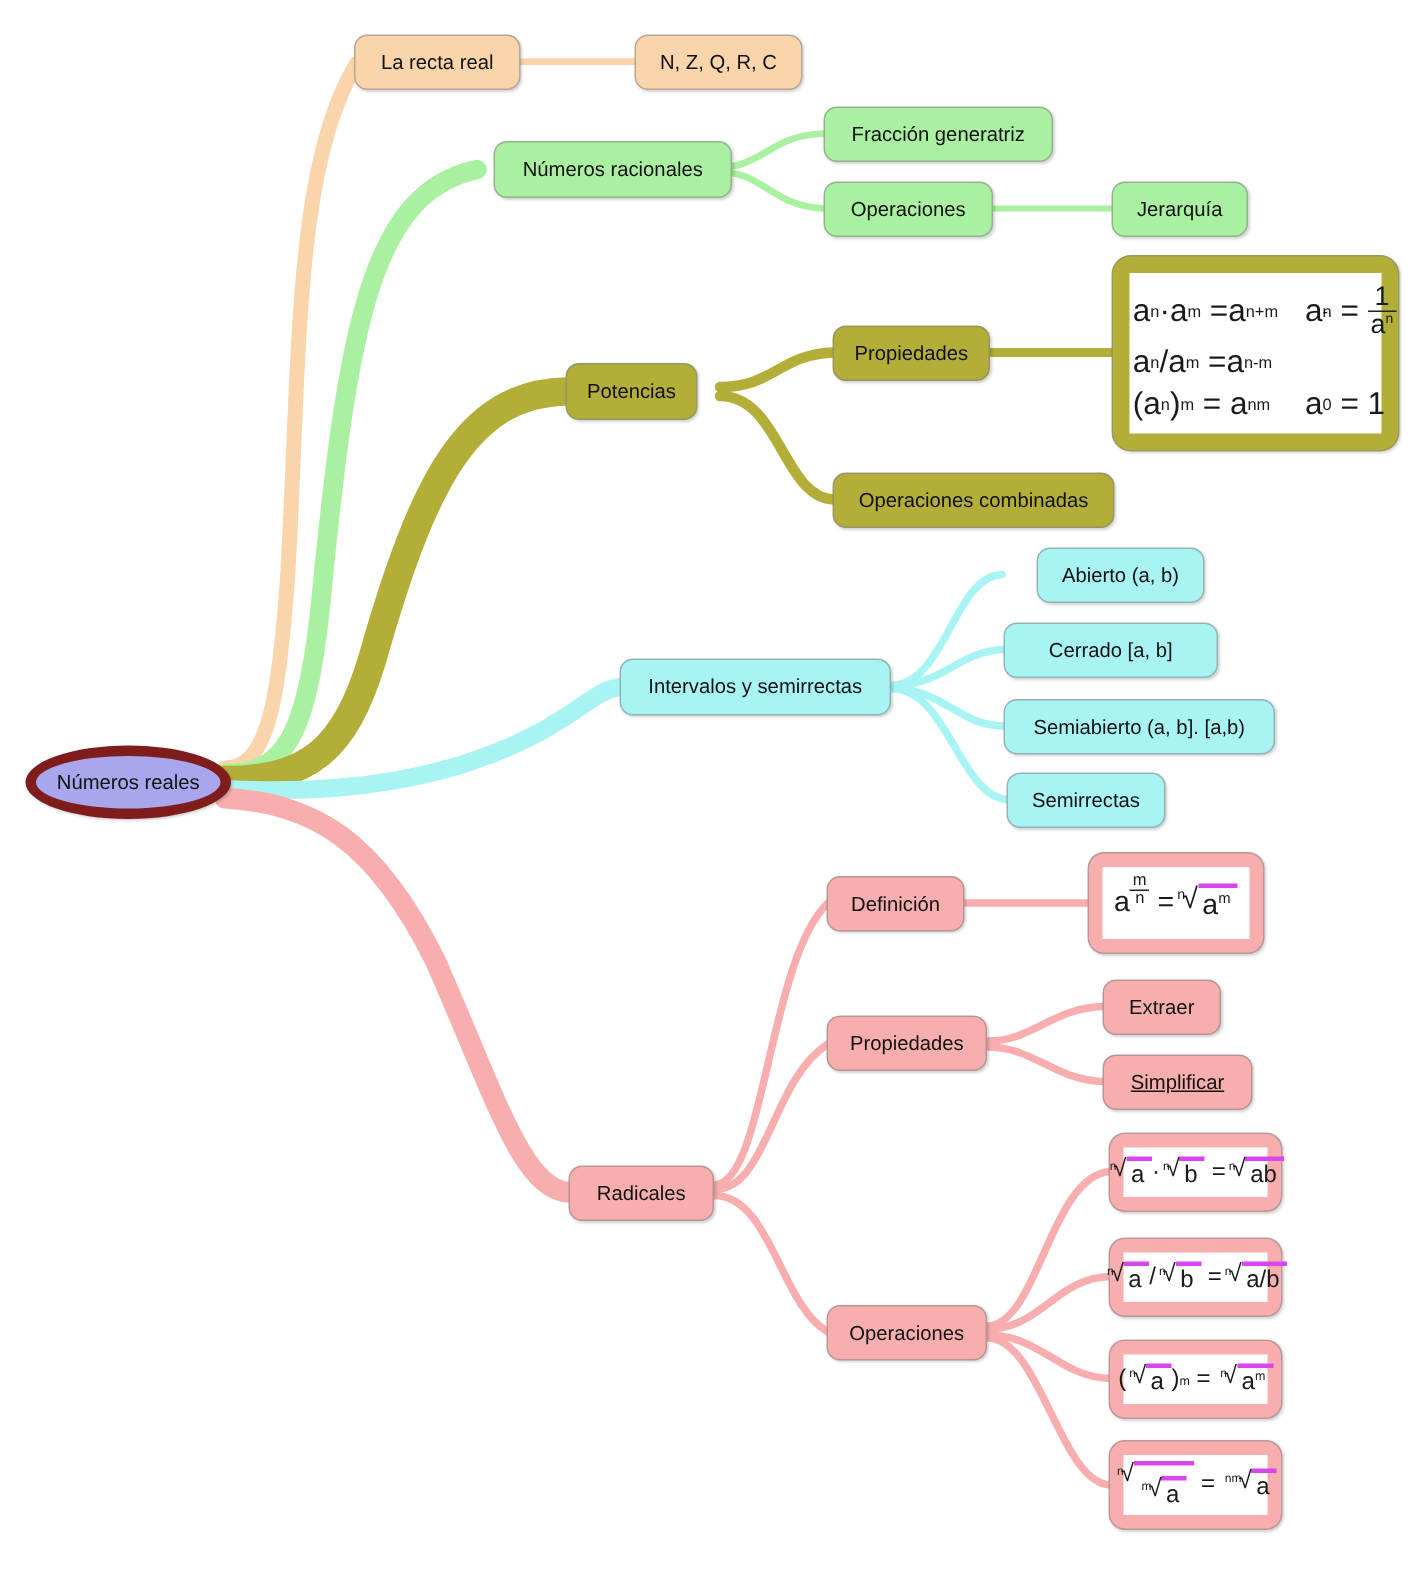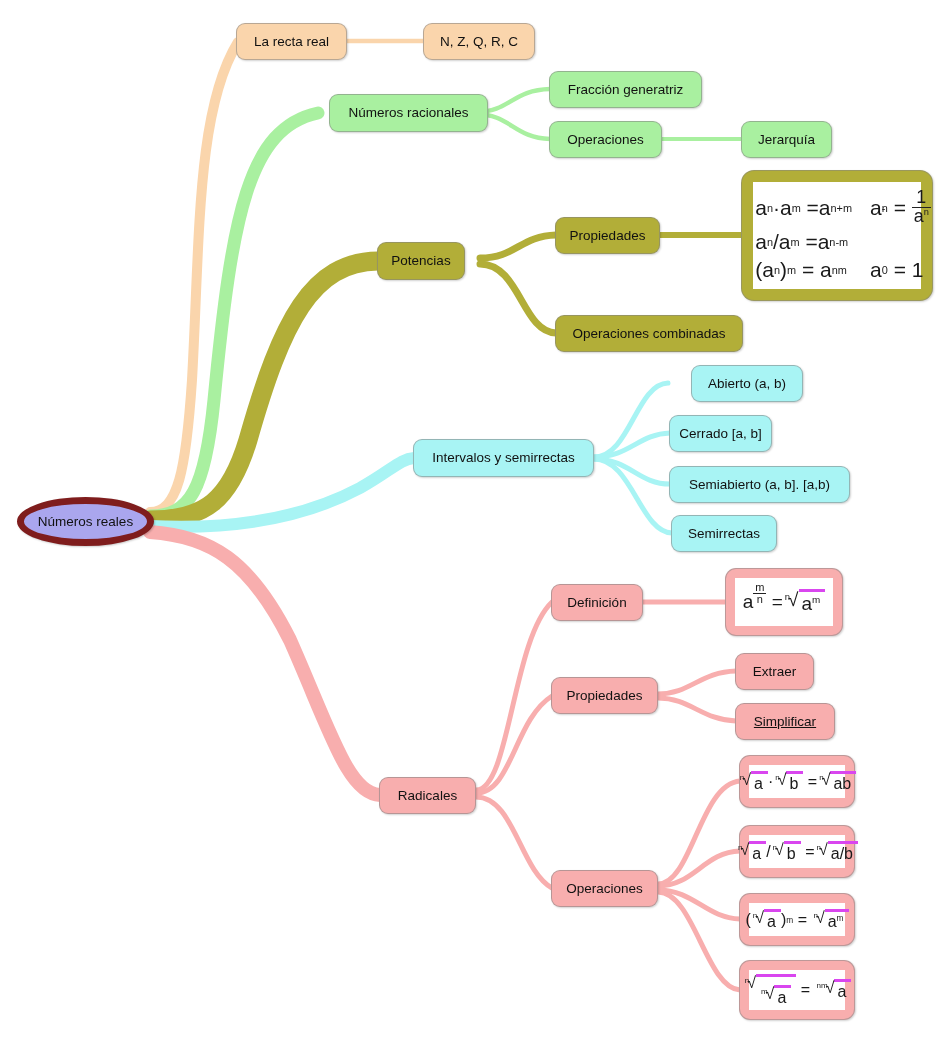--- a/index.html
+++ b/index.html
@@ -161,21 +161,21 @@
       </div>
     </div>
   </div>
 
   <div class="node c-cyan" style="left:413px;top:439px;width:181px;height:38px;">
     <span>Intervalos y semirrectas</span>
   </div>
   <div class="node c-cyan" style="left:668px;top:365px;width:112px;height:37px;margin-left:23px;">
     <span>Abierto (a, b)</span>
   </div>
-  <div class="node c-cyan" style="left:669px;top:415px;width:103px;height:37px;">
+  <div class="node c-cyan" style="left:669px;top:415px;width:143px;height:37px;">
     <span>Cerrado [a, b]</span>
   </div>
   <div class="node c-cyan" style="left:669px;top:466px;width:181px;height:37px;">
     <span>Semiabierto (a, b]. [a,b)</span>
   </div>
   <div class="node c-cyan" style="left:671px;top:515px;width:106px;height:37px;">
     <span>Semirrectas</span>
   </div>
 
   <div class="node c-pink" style="left:379px;top:777px;width:97px;height:37px;">

